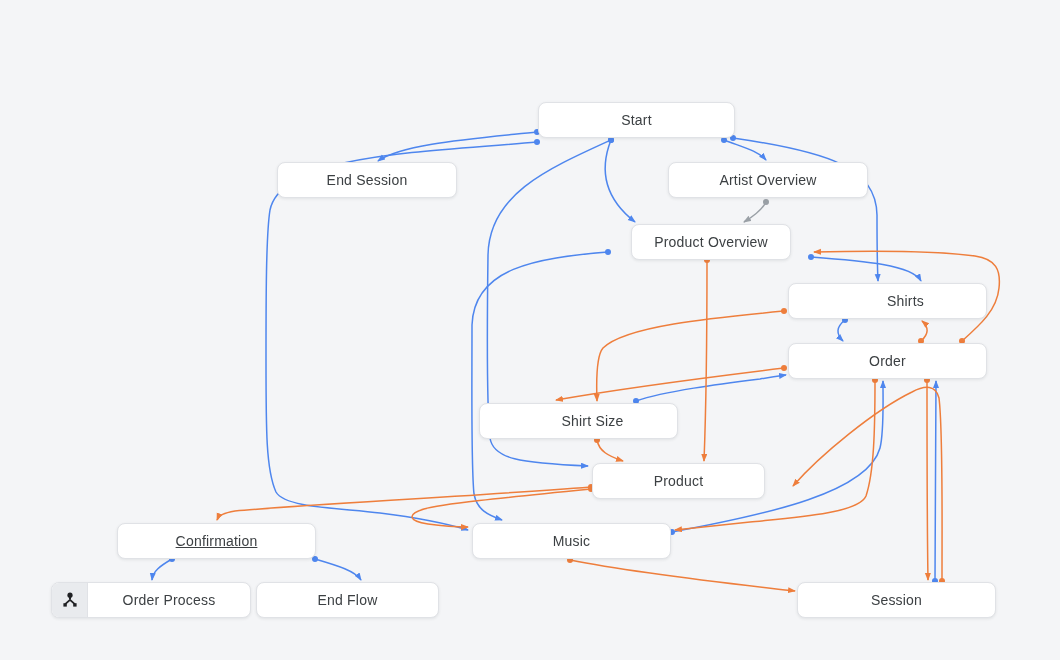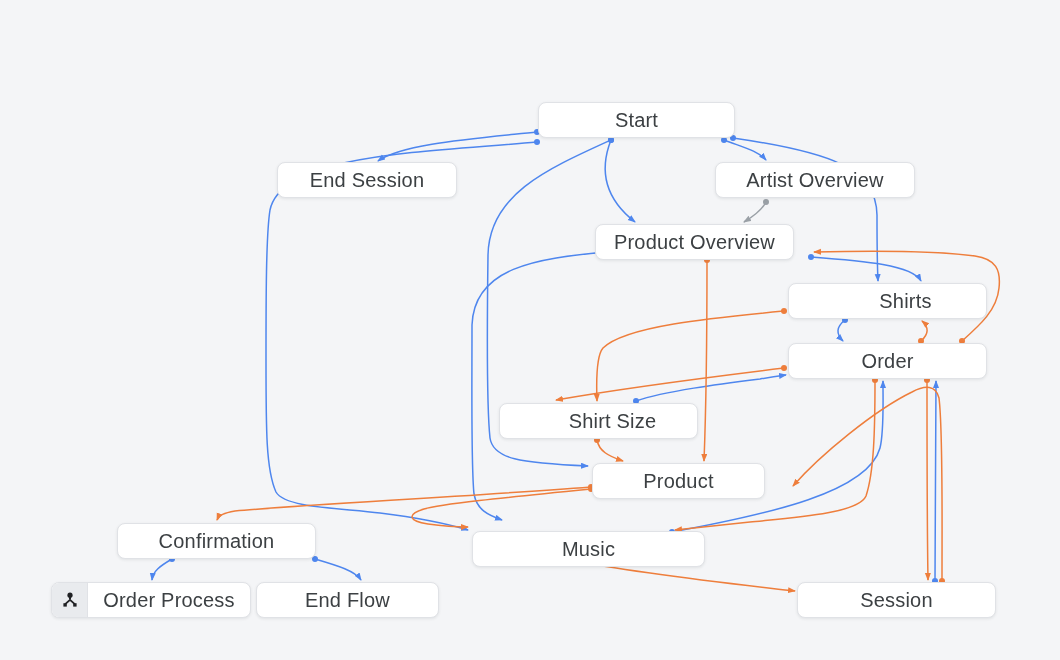--- a/index.html
+++ b/index.html
@@ -11,21 +11,21 @@
   #canvas{position:relative;width:1060px;height:660px;}
   #edge-layer{position:absolute;left:0;top:0;width:1060px;height:660px;}
   .node{
     position:absolute;box-sizing:border-box;
     display:flex;align-items:center;justify-content:center;
     background:var(--node-fill,#fff);
     border:1px solid var(--node-border,#e0e2e6);
     border-radius:8px;
     box-shadow:0 1px 3px rgba(60,64,67,.10);
     color:var(--node-text,#3c4043);
-    font-size:20px;font-weight:500;letter-spacing:.2px;
+    font-size:14px;font-weight:500;letter-spacing:.2px;
     cursor:pointer;
   }
   .node .label{flex:1;text-align:center;padding:0 10px;white-space:nowrap;}
   .node.with-icon{justify-content:flex-start;}
   .icon-pane{
     width:35px;align-self:stretch;flex:0 0 35px;
     background:var(--icon-pane-bg,#e9ebee);
     border-right:1px solid var(--node-border,#e0e2e6);
     border-radius:7px 0 0 7px;
     display:flex;align-items:center;justify-content:center;
@@ -103,42 +103,42 @@
       <path d="M766,202 C762,210 754,216 744,222" class="edge" stroke="#9aa0a6" marker-end="url(#arrow-gray)"></path>
       <circle cx="766" cy="202" r="3" fill="#9aa0a6"></circle>
     </svg>
   <div id="nodes">
       <div class="node" style="left: 538px; top: 102px; width: 197px; height: 36px;">
         <span class="label">Start</span>
       </div>
       <div class="node" style="left: 277px; top: 162px; width: 180px; height: 36px;">
         <span class="label">End Session</span>
       </div>
-      <div class="node" style="left: 668px; top: 162px; width: 200px; height: 36px; margin-left: 47px;">
+      <div class="node" style="left: 668px; top: 162px; width: 200px; height: 36px;">
         <span class="label">Artist Overview</span>
       </div>
-      <div class="node" style="left: 595px; top: 224px; width: 199px; height: 36px;">
+      <div class="node" style="left: 631px; top: 224px; width: 160px; height: 36px;">
         <span class="label">Product Overview</span>
       </div>
       <div class="node" style="left: 788px; top: 283px; width: 199px; height: 36px; padding-left: 36px;">
         <span class="label">Shirts</span>
       </div>
       <div class="node" style="left: 788px; top: 343px; width: 199px; height: 36px;">
         <span class="label">Order</span>
       </div>
-      <div class="node" style="left: 499px; top: 403px; width: 199px; height: 36px; padding-left: 28px;">
+      <div class="node" style="left: 479px; top: 403px; width: 199px; height: 36px; padding-left: 28px;">
         <span class="label">Shirt Size</span>
       </div>
       <div class="node" style="left: 592px; top: 463px; width: 173px; height: 36px;">
         <span class="label">Product</span>
       </div>
-      <div class="node" style="left: 117px; top: 523px; width: 199px; height: 36px;">
+      <div class="node" style="left: 117px; top: 523px; width: 199px; height: 36px; text-decoration: underline;">
         <span class="label">Confirmation</span>
       </div>
-      <div class="node" style="left: 472px; top: 523px; width: 233px; height: 36px; margin-top: 8px;">
+      <div class="node" style="left: 472px; top: 523px; width: 199px; height: 36px;">
         <span class="label">Music</span>
       </div>
       <div class="node with-icon" style="left: 51px; top: 582px; width: 200px; height: 36px;">
         <div class="icon-pane">
           <svg width="18" height="18" viewBox="0 0 18 18">
       <g fill="#202124" stroke="#202124">
         <circle cx="9" cy="4.2" r="2.6" stroke="none"></circle>
         <path d="M9 5.5 L9 8.8" stroke-width="2" fill="none"></path>
         <path d="M9 8.8 L4.2 13.2 M9 8.8 L13.8 13.2" stroke-width="1.8" fill="none"></path>
         <rect x="2.4" y="12.2" width="3.4" height="3.4" stroke="none"></rect>

